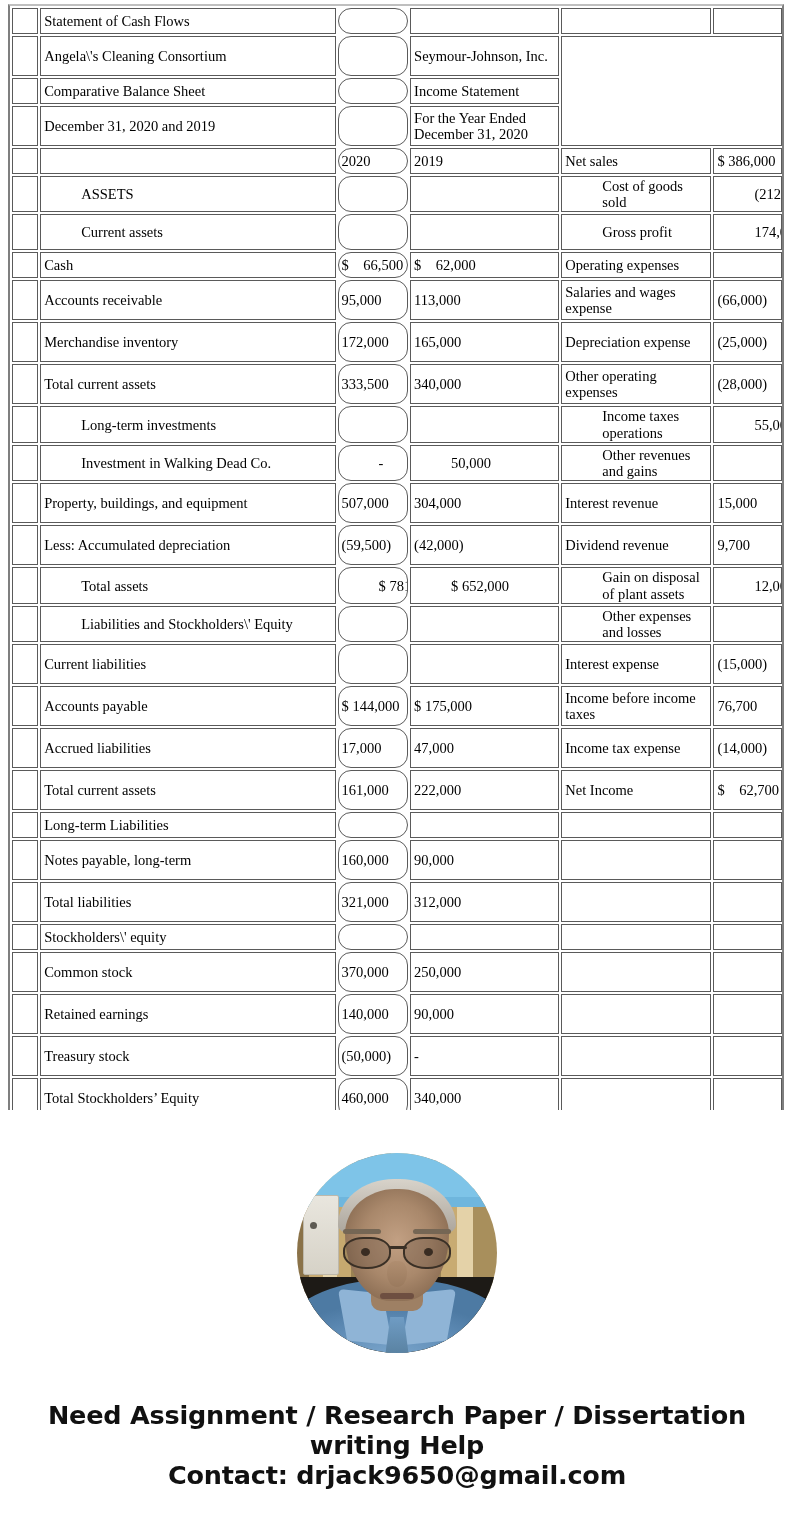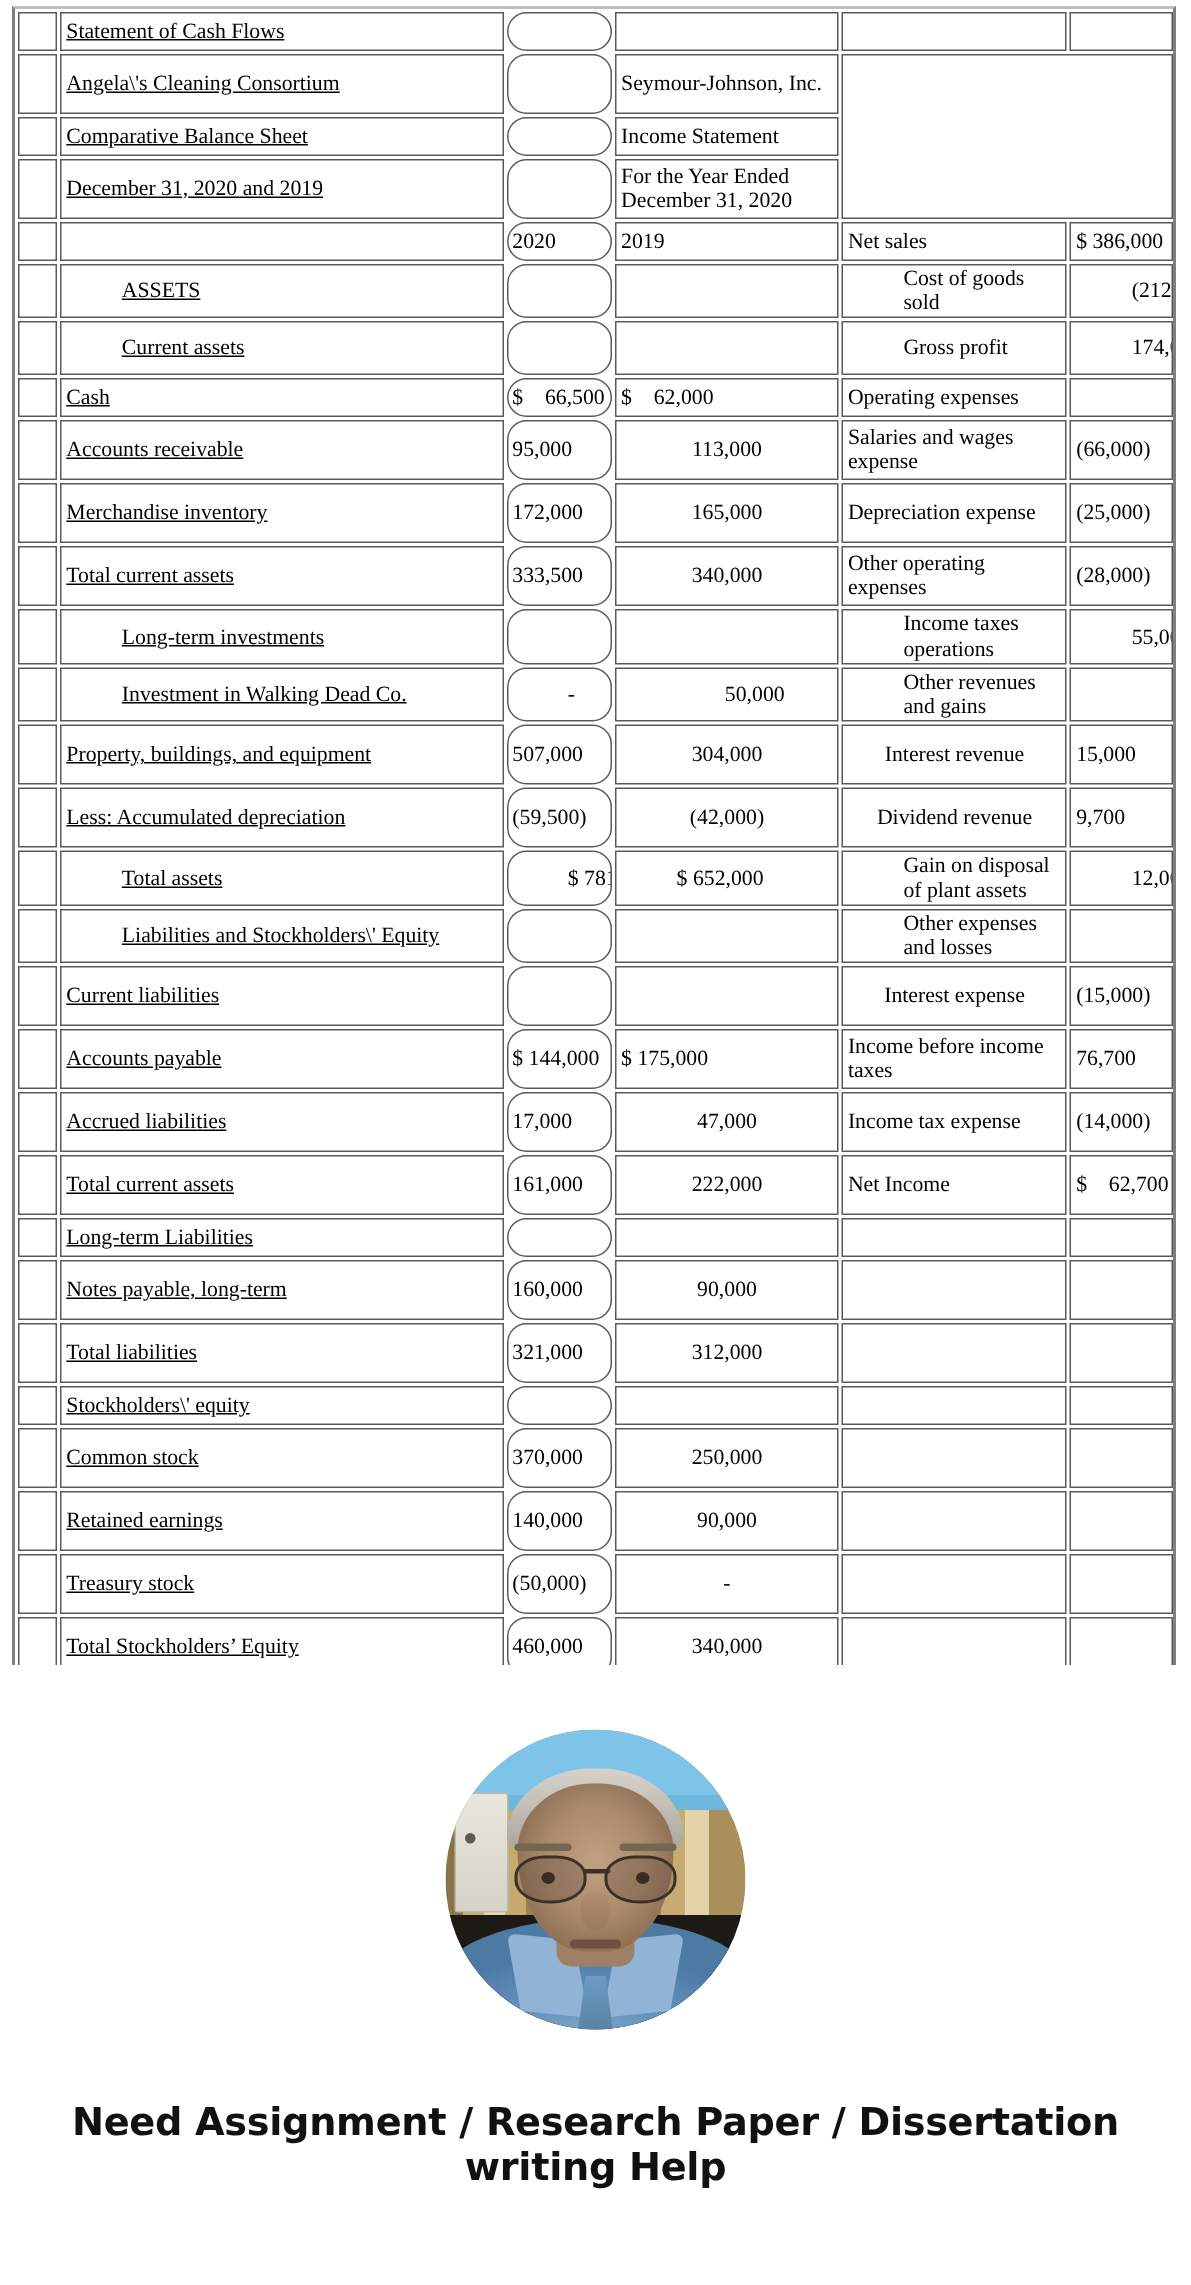--- a/index.html
+++ b/index.html
@@ -48,37 +48,37 @@
   }
   table.fin td {
     border: 1px solid #5a5a5a;
     padding: 1px 3px;
     vertical-align: middle;
     background: #ffffff;
     overflow: hidden;
     box-sizing: border-box;
   }
   td.spacer-col { width: 26px; border: 1px solid #5a5a5a; }
-  td.c1 { width: 293px; text-decoration: underline; }
+  td.c1 { width: 293px; }
   td.c2 { width: 70px; border-radius: 13px; }
   td.c3 { width: 148px; }
   td.c4 { width: 149px; }
   td.c5 { width: 68px; }
 
   td.nb { border: none; background: #ffffff; }
 
   
   .i0 { padding-left: 3px; }
   .i1 { padding-left: 14px; margin-left: 29px; }
   .i2 { padding-left: 27px; }
   .i3 { padding-left: 36px; }
 
   
   .num-bot { vertical-align: bottom; padding-bottom: 1px; }
-  .num-c   { text-align: center; }
+  .num-c   { }
   .money   { white-space: pre; }
 
   
   tr.h-sm  td { height: 26px; }
   tr.h-md  td { height: 36px; padding-left: 40px; }
   tr.h-lg  td { height: 40px; }
 
   
   #avatar {
     position: absolute;
@@ -504,15 +504,16 @@
       <div class="lens l"></div>
       <div class="bridge"></div>
       <div class="lens r"></div>
     </div>
     <div class="nose"></div>
     <div class="mouth"></div>
   </div>
 
   <div id="footer">
     <div class="line1">Need Assignment / Research Paper / Dissertation writing Help</div>
+    <div class="line2">Contact: drjack9650@gmail.com</div>
   </div>
 
 </div>
 
 </body></html>

